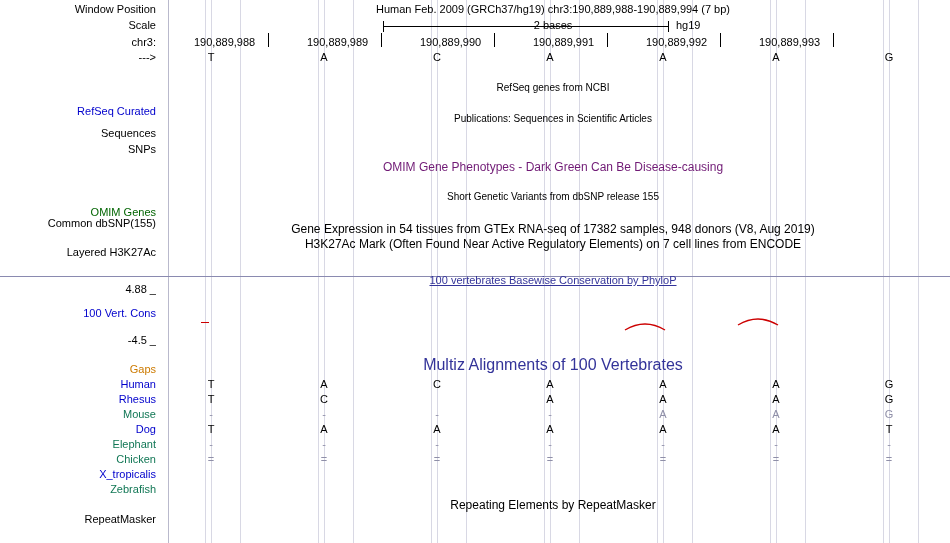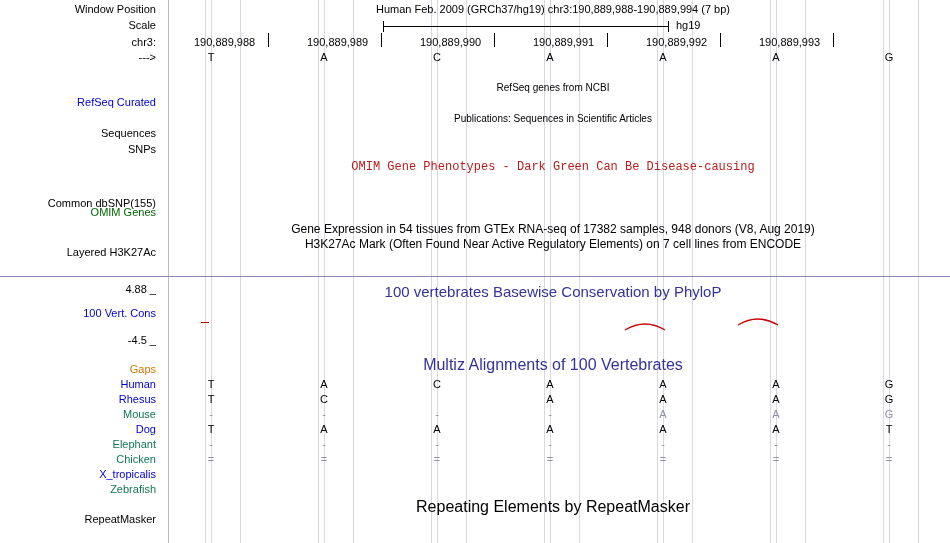--- a/index.html
+++ b/index.html
@@ -73,21 +73,21 @@
   }
   .base {
     position: absolute;
     font-size: 11px;
     text-align: center;
     white-space: nowrap;
   }
   
   .c-blue   { color: #0000cc; }
   .c-green  { color: #006400; margin-top: 32px; }
-  .c-dgreen { color: #b91c1c; font-family: Liberation Mono, monospace; }
+  .c-dgreen { color: #701a75; }
   .c-orange { color: #cc7a00; }
   .c-black  { color: #000000; }
   .c-gray   { color: #8f8fa8; }
   .c-teal   { color: #117755; }
   .c-dkblue { color: #333399; }
 </style>
 </head>
 <body>
 
 <div id="browser">
@@ -117,41 +117,42 @@
       <div class="vline" style="left: 918px;"></div>
     </div>
 
   <div class="hline" style="top:276px;"></div>
 
   <div id="labels">
       <div class="label c-black" style="top: 3px;">Window Position</div>
       <div class="label c-black" style="top: 19px;">Scale</div>
       <div class="label c-black" style="top: 36px; margin-left: 18px;">chr3:</div>
       <div class="label c-black" style="top: 51px;">---&gt;</div>
-      <div class="label c-blue" style="top: 96px; margin-left: 9px;">RefSeq Curated</div>
+      <div class="label c-blue" style="top: 105px; margin-left: 9px;">RefSeq Curated</div>
       <div class="label c-black" style="top: 127px;">Sequences</div>
       <div class="label c-black" style="top: 143px;">SNPs</div>
       <div class="label c-green" style="top: 174px;">OMIM Genes</div>
-      <div class="label c-black" style="top: 197px;">Common dbSNP(155)</div>
+      <div class="label c-black" style="top: 217px;">Common dbSNP(155)</div>
       <div class="label c-black" style="top: 246px;">Layered H3K27Ac</div>
       <div class="label c-blue" style="top: 307px;">100 Vert. Cons</div>
       <div class="label c-orange" style="top: 363px;">Gaps</div>
       <div class="label c-blue" style="top: 378px;">Human</div>
       <div class="label c-blue" style="top: 393px;">Rhesus</div>
       <div class="label c-teal" style="top: 408px;">Mouse</div>
       <div class="label c-blue" style="top: 423px;">Dog</div>
       <div class="label c-teal" style="top: 438px;">Elephant</div>
       <div class="label c-teal" style="top: 453px;">Chicken</div>
       <div class="label c-blue" style="top: 468px;">X_tropicalis</div>
       <div class="label c-teal" style="top: 483px;">Zebrafish</div>
       <div class="label c-black" style="top: 513px;">RepeatMasker</div>
     </div>
 
   <div class="track-title" style="top:3px;">Human Feb. 2009 (GRCh37/hg19)   chr3:190,889,988-190,889,994 (7 bp)</div>
 
+  <div class="track-title" style="top:19px;">2 bases</div>
   <div class="tickbar" style="left:383px; top:26px; width:286px; height:1px;"></div>
   <div class="tickbar" style="left:383px; top:21px; width:1px; height:11px;"></div>
   <div class="tickbar" style="left:668px; top:21px; width:1px; height:11px;"></div>
   <div class="posnum" style="left:676px; top:19px;">hg19</div>
 
   <div id="ruler">
       <div class="posnum" style="left: 194px; top: 36px;">190,889,988</div>
       <div class="tickmark" style="left: 268px; top: 33px; height: 14px;"></div>
       <div class="posnum" style="left: 307px; top: 36px;">190,889,989</div>
       <div class="tickmark" style="left: 381px; top: 33px; height: 14px;"></div>
@@ -171,25 +172,26 @@
       <div class="base" style="left: 431px; top: 51px; width: 12px;">C</div>
       <div class="base" style="left: 544px; top: 51px; width: 12px;">A</div>
       <div class="base" style="left: 657px; top: 51px; width: 12px;">A</div>
       <div class="base" style="left: 770px; top: 51px; width: 12px;">A</div>
       <div class="base" style="left: 883px; top: 51px; width: 12px;">G</div>
     </div>
 
   <div class="track-title small" style="top:82px; font-size:10px;">RefSeq genes from NCBI</div>
   <div class="track-title small" style="top:113px; font-size:10px;">Publications: Sequences in Scientific Articles</div>
   <div class="track-title c-dgreen" style="top:160px; font-size:12px;">OMIM Gene Phenotypes - Dark Green Can Be Disease-causing</div>
+  <div class="track-title small" style="top:191px; font-size:10px;">Short Genetic Variants from dbSNP release 155</div>
   <div class="track-title" style="top:222px; font-size:12px;">Gene Expression in 54 tissues from GTEx RNA-seq of 17382 samples, 948 donors (V8, Aug 2019)</div>
   <div class="track-title" style="top:237px; font-size:12px;">H3K27Ac Mark (Often Found Near Active Regulatory Elements) on 7 cell lines from ENCODE</div>
-  <div class="track-title c-dkblue" style="top:283px; font-size:15px;">100 vertebrates Basewise Conservation by PhyloP</div>
+  <div class="track-title c-dkblue" style="top:274px; font-size:11px;text-decoration:underline;">100 vertebrates Basewise Conservation by PhyloP</div>
   <div class="track-title c-dkblue" style="top:356px; font-size:16px;">Multiz Alignments of 100 Vertebrates</div>
-  <div class="track-title" style="top:498px; font-size:16px;">Repeating Elements by RepeatMasker</div>
+  <div class="track-title" style="top:498px; font-size:12px;">Repeating Elements by RepeatMasker</div>
 
   <div class="label" style="top:283px; right:794px;">4.88 _</div>
   <div class="label" style="top:334px; right:794px;">-4.5 _</div>
 
   <div id="consmarks">
       <div style="position: absolute; left: 201px; top: 322px; width: 8px; height: 1px; background: rgb(204, 0, 0);"></div>
       <svg width="44" height="14" style="position: absolute; left: 623px; top: 318px;">
         <path d="M2 12 Q22 0 42 12" fill="none" stroke="#cc0000" stroke-width="1.4"></path>
       </svg>
       <svg width="44" height="14" style="position: absolute; left: 736px; top: 313px;">

